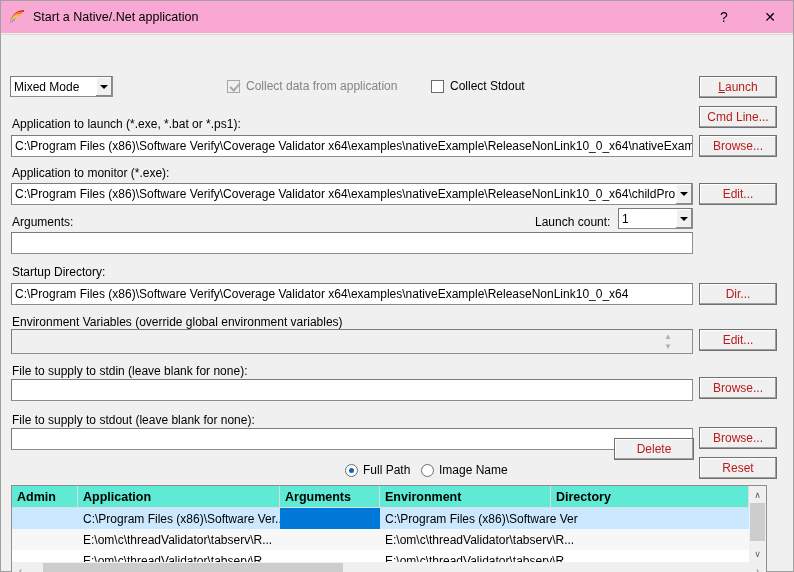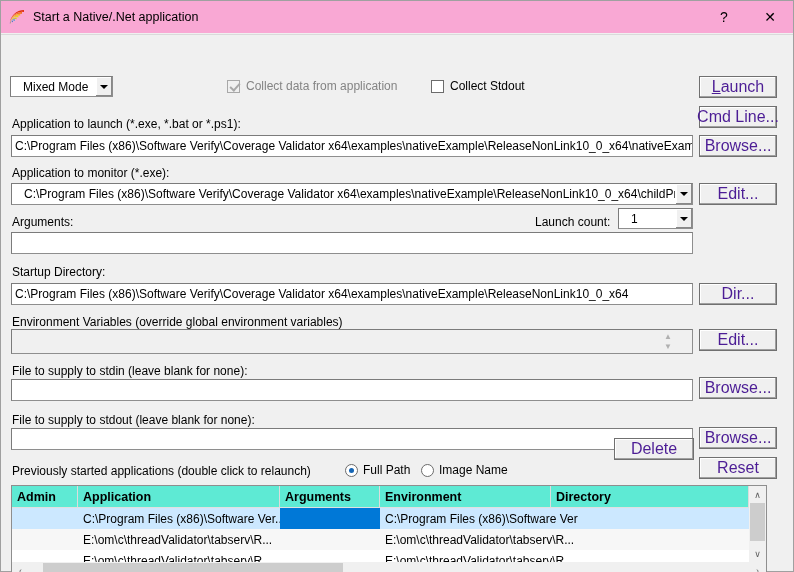--- a/index.html
+++ b/index.html
@@ -87,21 +87,21 @@
     background: #ffffff;
     border: 1px solid #8e8e8e;
     border-top-color: #7b7b7b;
     border-left-color: #7b7b7b;
     display: flex;
     align-items: stretch;
     overflow: hidden;
   }
   .combo .cval {
     flex: 1;
-    padding: 2px 12px;
+    padding: 2px 3px;
     font-size: 12px;
     line-height: 16px;
     white-space: nowrap;
     overflow: hidden;
   }
   .combo .carrow {
     width: 17px;
     flex: none;
     background: #f0f0f0;
     border-left: 1px solid #ffffff;
@@ -115,22 +115,22 @@
     border-right: 4px solid transparent;
     border-top: 4px solid #000;
   }
   
   .btn {
     position: absolute;
     background: #f0f0f0;
     border: 1px solid #707070;
     box-shadow: inset -1px -1px 0 #a0a0a0, inset 1px 1px 0 #ffffff;
     font-family: "Liberation Sans", sans-serif;
-    font-size: 16px;
-    color: #4c1d95;
+    font-size: 12px;
+    color: #b91c1c;
     display: flex; align-items: center; justify-content: center;
     white-space: nowrap;
   }
   .btn u { text-decoration: underline; }
   
   .cbx {
     position: absolute;
     display: flex;
     align-items: center;
     white-space: nowrap;
@@ -374,21 +374,20 @@
       <div>▲</div>
       <div>▼</div>
     </div>
 
     <div class="lbl" style="left:11px; top:329px;">File to supply to stdin (leave blank for none):</div>
     <div class="tf" style="left:10px; top:344px; width:682px; height:22px;"></div>
 
     <div class="lbl" style="left:11px; top:378px;">File to supply to stdout (leave blank for none):</div>
     <div class="tf" style="left:10px; top:393px; width:682px; height:22px;"></div>
 
-    <div class="lbl" style="left:11px; top:429px;">Previously started applications (double click to relaunch)</div>
 
     <div class="rdo" style="left:344px; top:428px;">
       <span class="circ sel"></span>
       <span>Full Path</span>
     </div>
     <div class="rdo" style="left:420px; top:428px;">
       <span class="circ"></span>
       <span>Image Name</span>
     </div>
 

